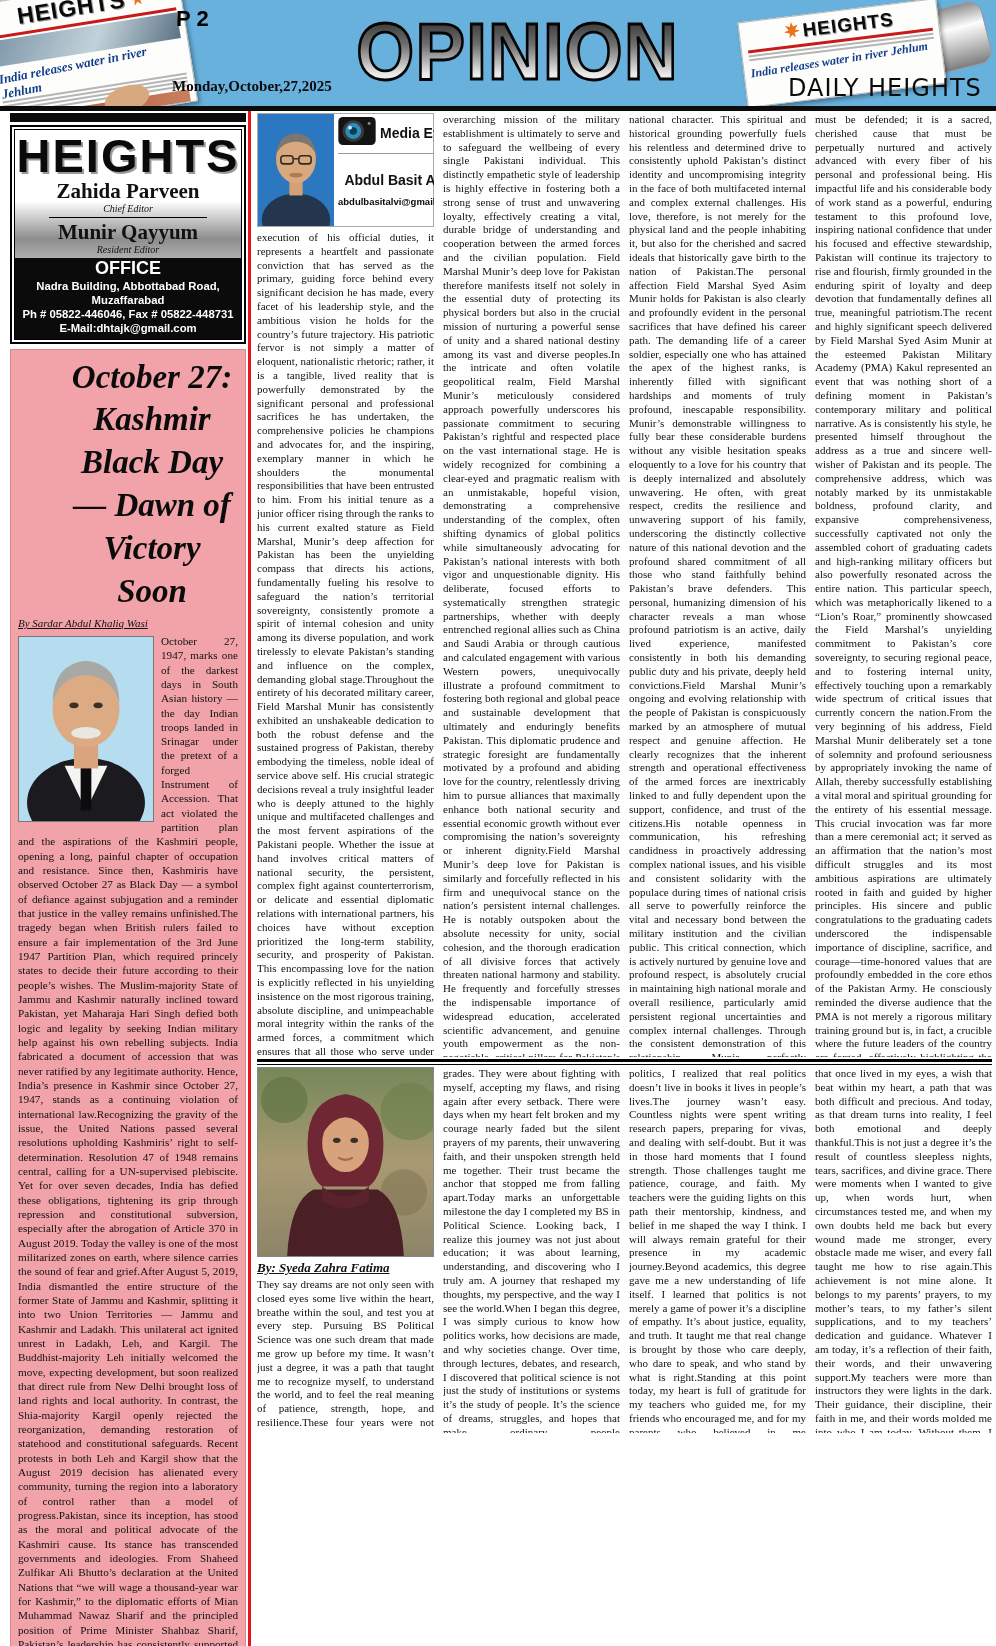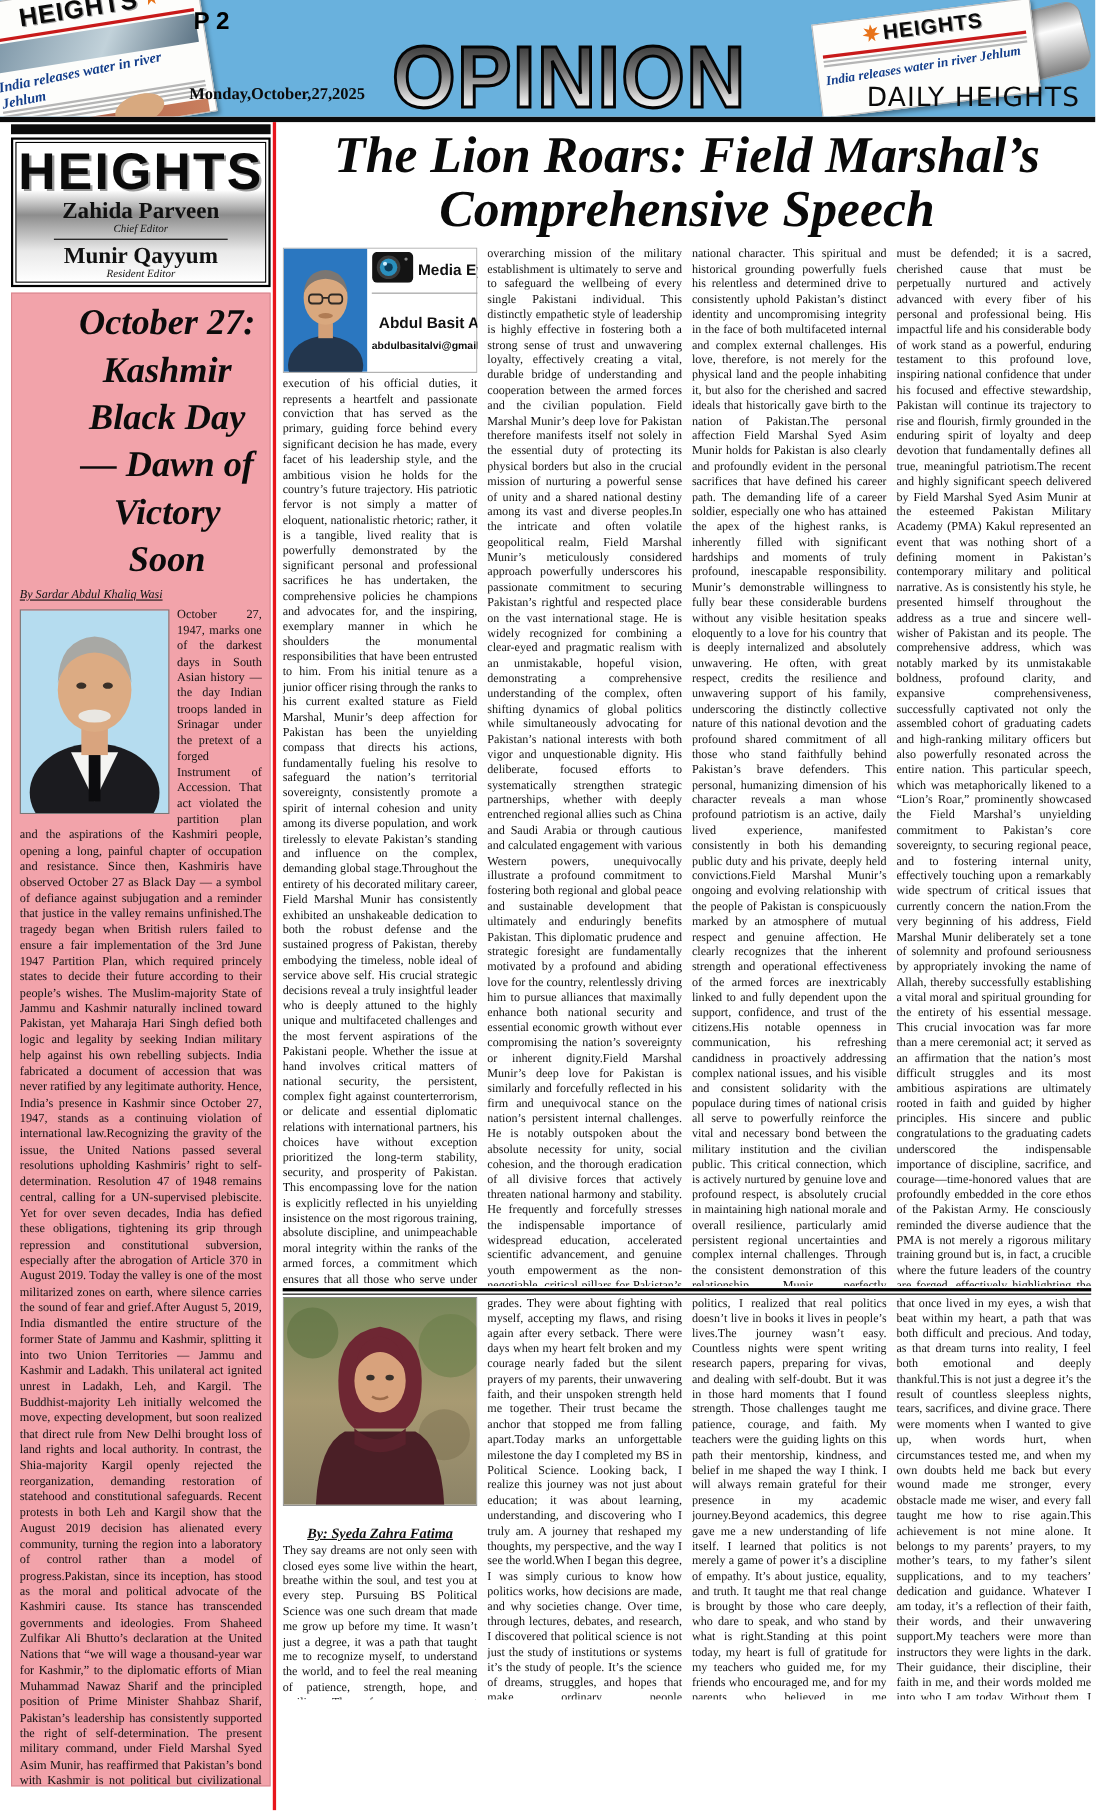--- a/index.html
+++ b/index.html
@@ -4,21 +4,21 @@
 <style>
   * { margin:0; padding:0; box-sizing:border-box; }
   html,body { width:996px; background:#fff; }
   body { font-family:"Liberation Serif", serif; color:#111; }
   .page { position:relative; width:996px; height:1646px; overflow:hidden; background:#fff; }
 
   
   .banner { position:relative; width:100%; height:106px; background:#69b1dd; overflow:hidden; }
   .pnum { position:absolute; left:176px; top:6px; font-family:"Liberation Sans",sans-serif; font-weight:bold; font-size:22px; color:#000000; }
   .banner-date { position:absolute; left:172px; top:78px; font-weight:bold; font-size:15px; color:#0b0b0b; }
-  .opinion-wrap { position:absolute; left:352px; top:18px; width:330px; height:100px; }
+  .opinion-wrap { position:absolute; left:352px; top:0; width:330px; height:100px; }
   .brand { position:absolute; left:788px; top:74px; font-family:"DejaVu Sans",sans-serif; font-size:24px; letter-spacing:1px; color:#0b0b0b; }
 
   .thumb { position:absolute; }
   .thumb-left { left:-14px; top:-6px; width:190px; height:118px; }
   .thumb-left .mini-paper { width:200px; height:130px; transform:rotate(-9deg) translate(4px,-6px); }
   .thumb-right { left:728px; top:2px; width:262px; height:92px; }
   .thumb-right .mini-paper { position:absolute; left:14px; top:8px; width:200px; height:86px; transform:rotate(-7deg); }
   .mini-paper { background:#fdfdfb; border:1px solid #b9b9b9; box-shadow:2px 3px 4px rgba(0,0,0,.35); padding:4px 6px; overflow:hidden; }
   .mini-head { display:flex; align-items:center; gap:3px; justify-content:center; }
   .mini-title { font-family:"Liberation Sans",sans-serif; font-weight:bold; font-size:19px; letter-spacing:1px; color:#0a0a0a; text-shadow:1px 1px 0 #999; }
@@ -75,21 +75,21 @@
   .media-brand { font-weight:bold; font-size:14px; }
   .media-sep { height:1px; background:#999; margin:4px 0; }
   .media-author { font-weight:bold; font-size:14px; text-align:center; margin-top:14px; }
   .media-email { font-weight:bold; font-size:9.5px; text-align:center; margin-top:8px; color:#0a0a0a; }
 
   .article-rule { border-top:3px solid #000; border-bottom:1px solid #000; height:6px; margin:2px 0 2px 0; }
 
   .headline2 { font-weight:bold; font-style:italic; font-size:44px; line-height:1.05; text-align:center; margin:6px 4px 10px 4px; color:#0a0a0a; }
   .article2 { height:366px; }
   .dream-photo { width:100%; height:190px; display:block; border:1px solid #888; }
-  .dream-byline { font-weight:bold; font-style:italic; font-size:13px; text-decoration:underline; margin:17px 0 2px 0;text-align:center; }
+  .dream-byline { font-weight:bold; font-style:italic; font-size:13px; text-decoration:underline; margin:3px 0 2px 0; }
 </style>
 </head>
 <body>
 
 <div class="page">
 
   <header class="banner">
 
     <div class="thumb thumb-left">
       <div class="mini-paper">
@@ -164,20 +164,26 @@
       <div class="left-topbar"></div>
 
       <div class="masthead">
         <div class="masthead-inner">
           <div class="mast-title">HEIGHTS</div>
           <div class="mast-name">Zahida Parveen</div>
           <div class="mast-role">Chief Editor</div>
           <div class="mast-divider"></div>
           <div class="mast-name">Munir Qayyum</div>
           <div class="mast-role">Resident Editor</div>
+          <div class="office">
+            <div class="office-heading">OFFICE</div>
+            <div class="office-line">Nadra Building, Abbottabad Road, Muzaffarabad</div>
+            <div class="office-line">Ph # 05822-446046, Fax # 05822-448731</div>
+            <div class="office-line">E-Mail:dhtajk@gmail.com</div>
+          </div>
         </div>
       </div>
 
       <article class="pink-article">
         <h2 class="pink-title">October 27: Kashmir Black Day — Dawn of Victory Soon</h2>
         <div class="pink-byline">By Sardar Abdul Khaliq Wasi</div>
         <svg class="pink-photo" viewBox="0 0 100 140" preserveAspectRatio="none">
           <rect width="100" height="140" fill="#b5dcef"></rect>
           <ellipse cx="50" cy="126" rx="44" ry="34" fill="#1b1b1f"></ellipse>
           <path d="M34 98 L50 132 L66 98 Z" fill="#f4f4f2"></path>
@@ -190,21 +196,20 @@
           <ellipse cx="59" cy="52" rx="3.4" ry="2.2" fill="#3a3028"></ellipse>
         </svg>
         <p class="pink-body">October 27, 1947, marks one of the darkest days in South Asian history — the day Indian troops landed in Srinagar under the pretext of a forged Instrument of Accession. That act violated the partition plan and the aspirations of the Kashmiri people, opening a long, painful chapter of occupation and resistance. Since then, Kashmiris have observed October 27 as Black Day — a symbol of defiance against subjugation and a reminder that justice in the valley remains unfinished.The tragedy began when British rulers failed to ensure a fair implementation of the 3rd June 1947 Partition Plan, which required princely states to decide their future according to their people’s wishes. The Muslim-majority State of Jammu and Kashmir naturally inclined toward Pakistan, yet Maharaja Hari Singh defied both logic and legality by seeking Indian military help against his own rebelling subjects. India fabricated a document of accession that was never ratified by any legitimate authority. Hence, India’s presence in Kashmir since October 27, 1947, stands as a continuing violation of international law.Recognizing the gravity of the issue, the United Nations passed several resolutions upholding Kashmiris’ right to self-determination. Resolution 47 of 1948 remains central, calling for a UN-supervised plebiscite. Yet for over seven decades, India has defied these obligations, tightening its grip through repression and constitutional subversion, especially after the abrogation of Article 370 in August 2019. Today the valley is one of the most militarized zones on earth, where silence carries the sound of fear and grief.After August 5, 2019, India dismantled the entire structure of the former State of Jammu and Kashmir, splitting it into two Union Territories — Jammu and Kashmir and Ladakh. This unilateral act ignited unrest in Ladakh, Leh, and Kargil. The Buddhist-majority Leh initially welcomed the move, expecting development, but soon realized that direct rule from New Delhi brought loss of land rights and local authority. In contrast, the Shia-majority Kargil openly rejected the reorganization, demanding restoration of statehood and constitutional safeguards. Recent protests in both Leh and Kargil show that the August 2019 decision has alienated every community, turning the region into a laboratory of control rather than a model of progress.Pakistan, since its inception, has stood as the moral and political advocate of the Kashmiri cause. Its stance has transcended governments and ideologies. From Shaheed Zulfikar Ali Bhutto’s declaration at the United Nations that “we will wage a thousand-year war for Kashmir,” to the diplomatic efforts of Mian Muhammad Nawaz Sharif and the principled position of Prime Minister Shahbaz Sharif, Pakistan’s leadership has consistently supported the right of self-determination. The present military command, under Field Marshal Syed Asim Munir, has reaffirmed that Pakistan’s bond with Kashmir is not political but civilizational — rooted in faith, history, and humanity. His firm statements against Indian aggression echo the collective resolve of the Pakistani nation: that the sacrifices of Kashmiris will never be forgotten.India’s recent actions — expanding military operations, manipulating demography, silencing journalists, and imprisoning leaders such as Yasin Malik and Shabbir Shah — expose its disregard for human rights and international law. Yet the will of the Kashmiri people remains unbroken. A new generation, born under occupation, continues to raise its voice for freedom with unmatched courage and conviction.The responsibility now rests with the international community, especially the United Nations and major powers, to fulfill their moral and legal commitments. The selective silence of the global system — which reacts swiftly elsewhere but ignores Kashmir — undermines the credibility of universal justice. Human rights cannot be confined by geography; to ignore Kashmir is to deny humanity itself.As the world marks another October 27, the message from the valleys and mountains remains unchanged: Kashmiris have not surrendered, their struggle has not faded, and their faith in justice endures. Black flags will rise once more, streets will fall silent in mourning, and hearts will echo a single demand — Azadi.Kashmir is not a territorial dispute but a moral question defining the conscience of humankind. The day justice prevails in the valley will also mark the dawn of peace between South Asia’s two nuclear neighbors. Until then, every October 27 will remind the world of an unhealed wound — and of a people who refuse to be forgotten.</p>
       </article>
     </aside>
 
     <div class="red-divider"></div>
 
     <main class="main-col">
 
-      <h1 class="headline1">The Lion Roars: Field Marshal’s Comprehensive Speech</h1>
 
       <div class="cols article1">
         <div class="col">
 
           <div class="media-box">
             <svg class="media-photo" viewBox="0 0 80 110" preserveAspectRatio="none">
               <rect width="80" height="110" fill="#2b77c0"></rect>
               <ellipse cx="40" cy="104" rx="36" ry="26" fill="#23364d"></ellipse>
               <rect x="33" y="62" width="14" height="18" fill="#d3a078"></rect>
               <ellipse cx="40" cy="44" rx="21" ry="24" fill="#d9a87e"></ellipse>

